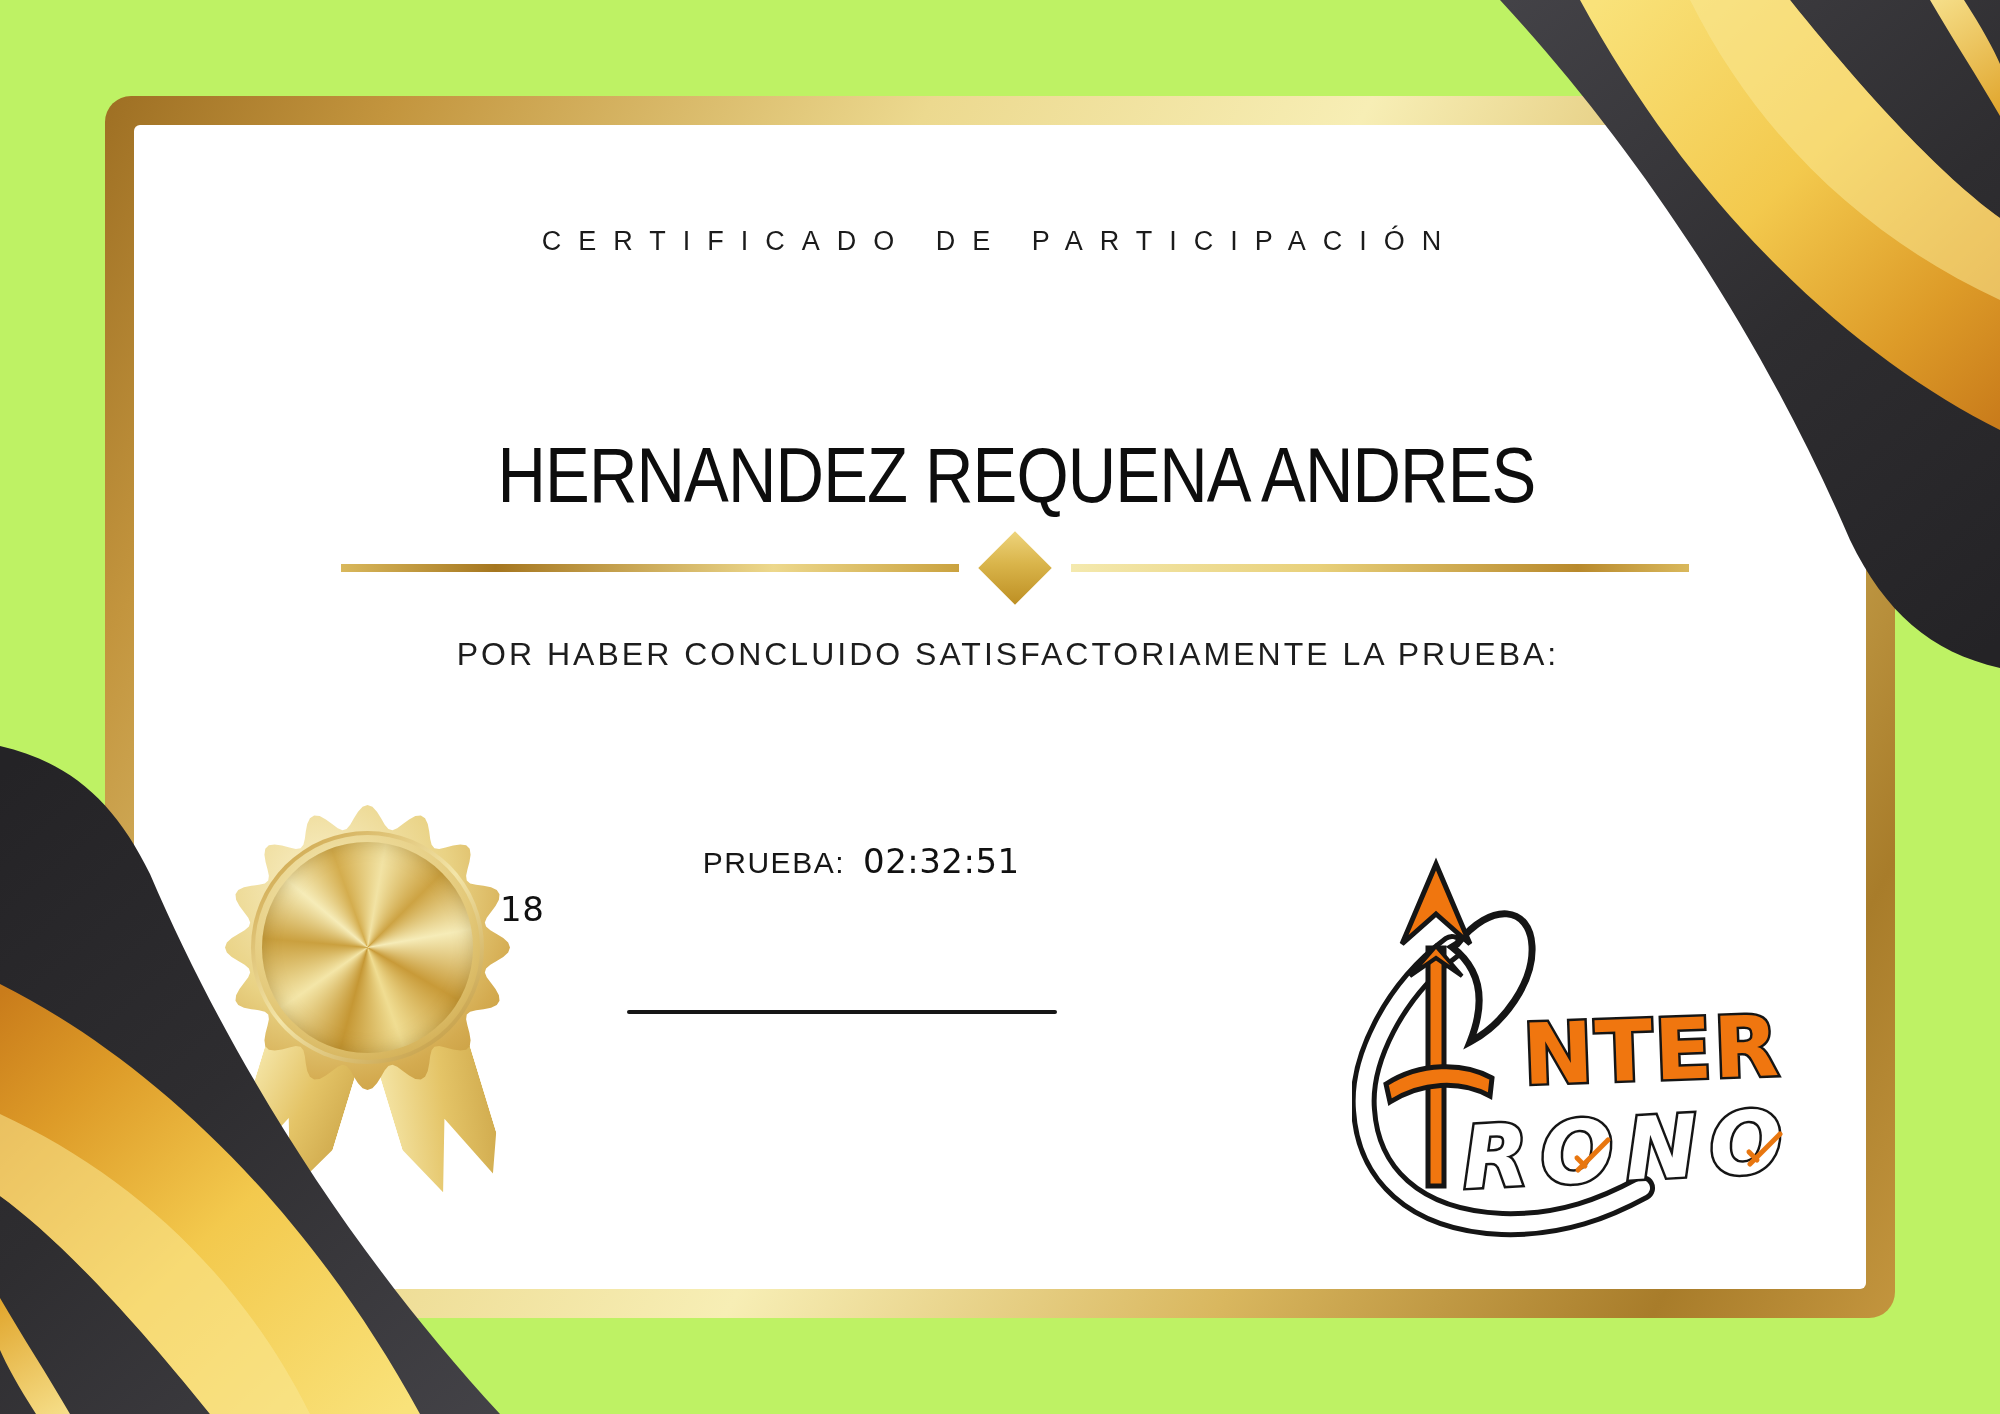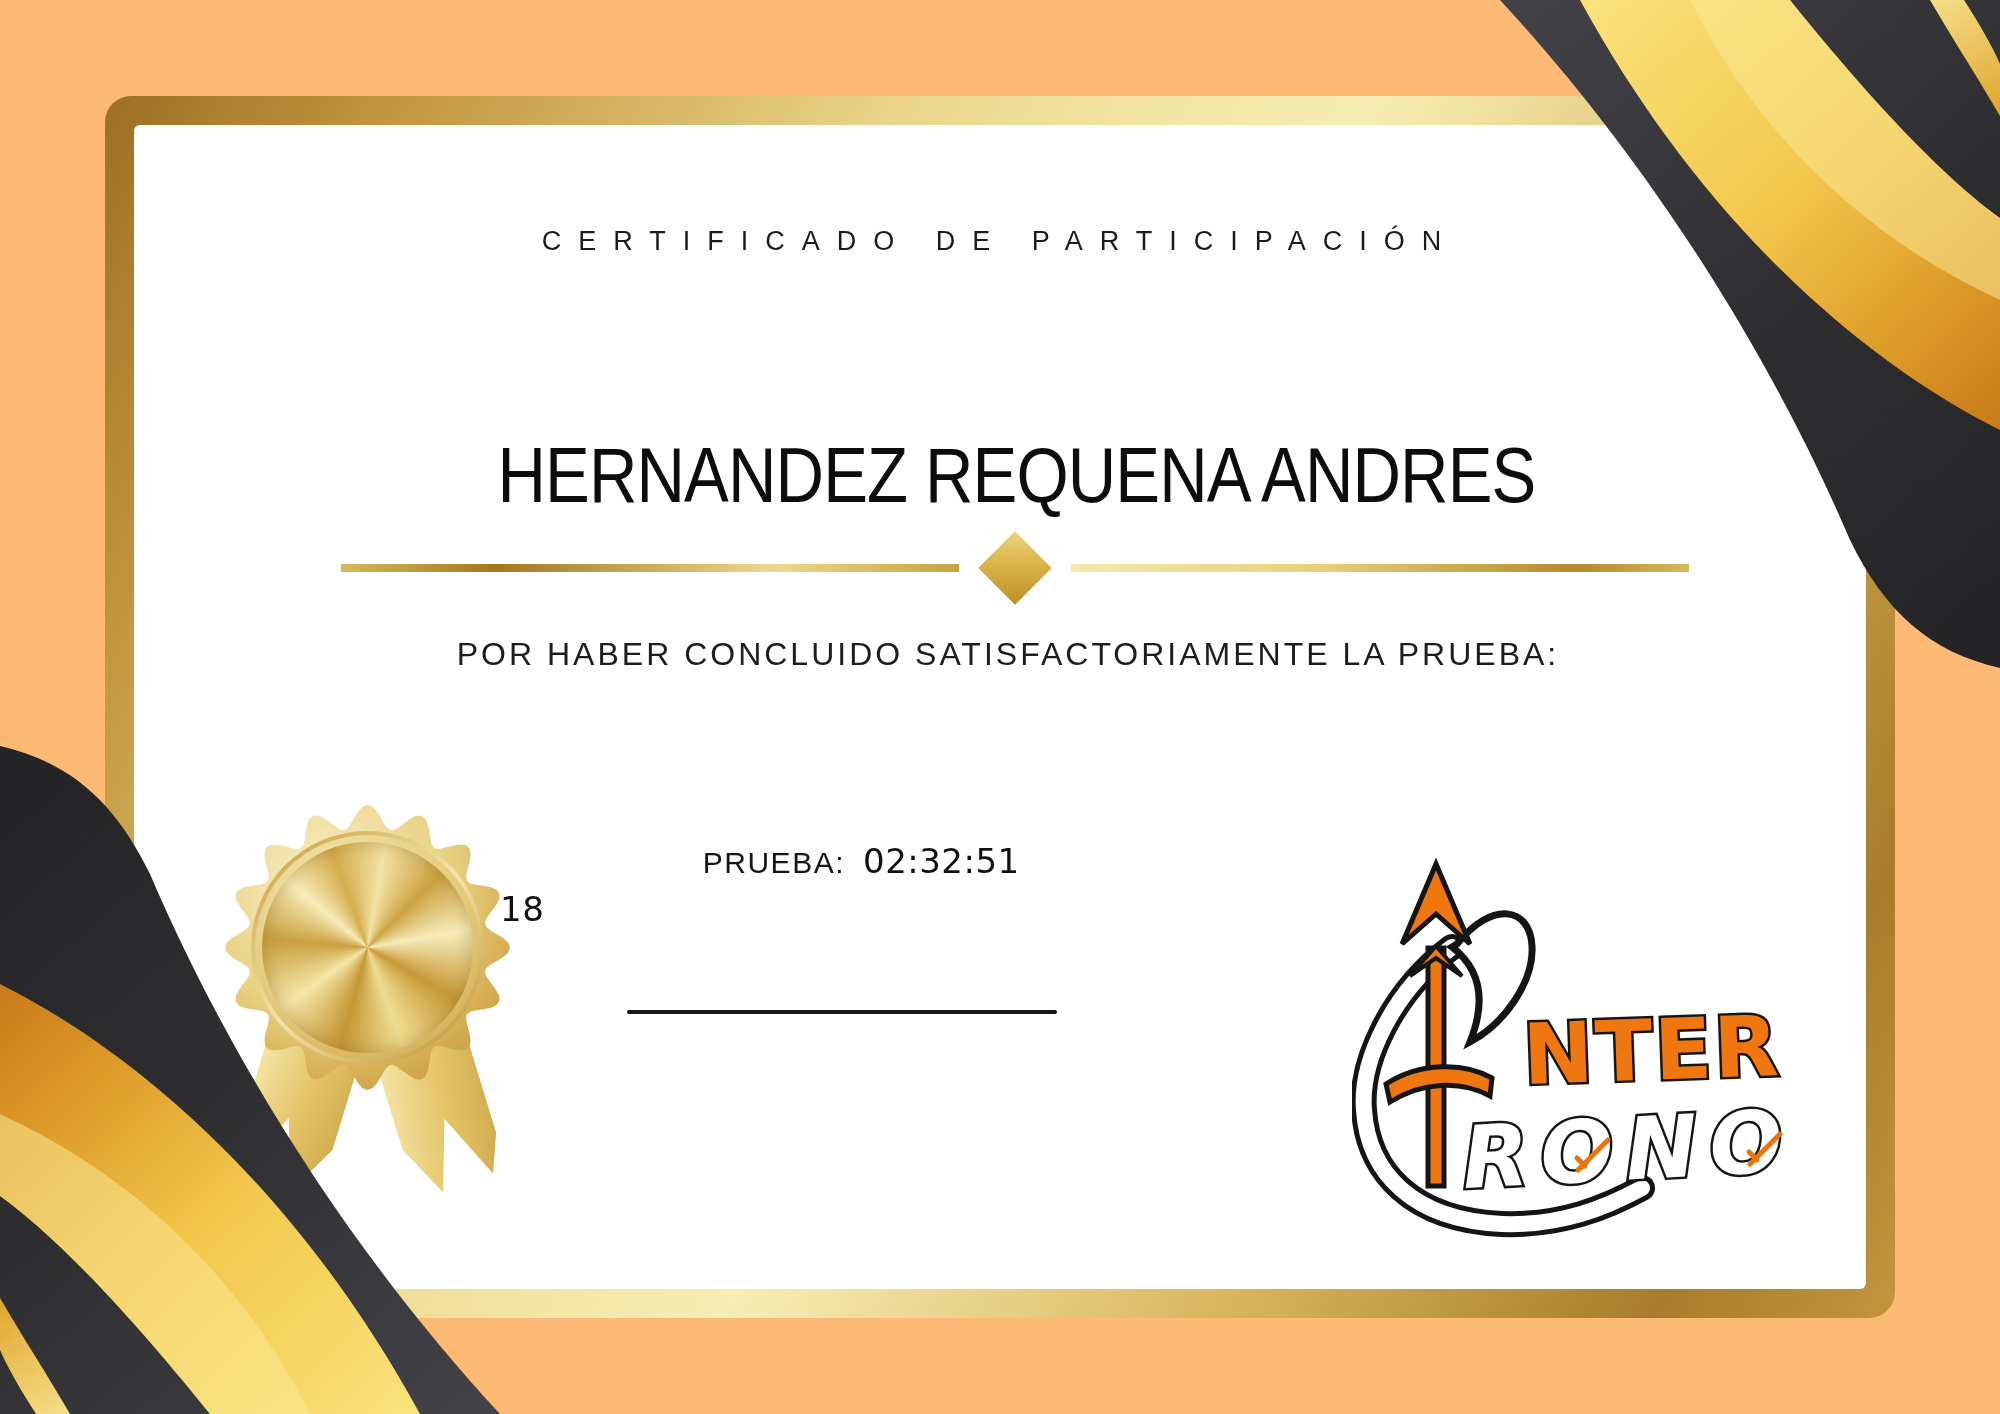--- a/index.html
+++ b/index.html
@@ -1,16 +1,16 @@
 <!DOCTYPE html>
 <html><head>
 <meta charset="utf-8">
 <style>
   html,body{margin:0;padding:0;background:#343335;}
-  .stage{position:relative;width:2000px;height:1414px;background:#fdba74;overflow:hidden;
+  .stage{position:relative;width:2000px;height:1414px;background:#bef264;overflow:hidden;
          font-family:"Liberation Sans",sans-serif;text-decoration:underline;}
   
   .frame{position:absolute;left:105px;top:96px;width:1790px;height:1222px;border-radius:26px;
          background:linear-gradient(118deg,#9e6f23 0%,#c3953e 12%,#ecd98f 34%,#f7eeb5 52%,
                     #d9b75f 72%,#a87c2a 90%,#c3953e 100%);z-index:1;}
   .panel{position:absolute;left:29px;top:29px;right:29px;bottom:29px;background:#ffffff;border-radius:6px;}
   
   .decor{position:absolute;inset:0;z-index:5;pointer-events:none;}
   
   .content{position:absolute;inset:0;z-index:3;}

